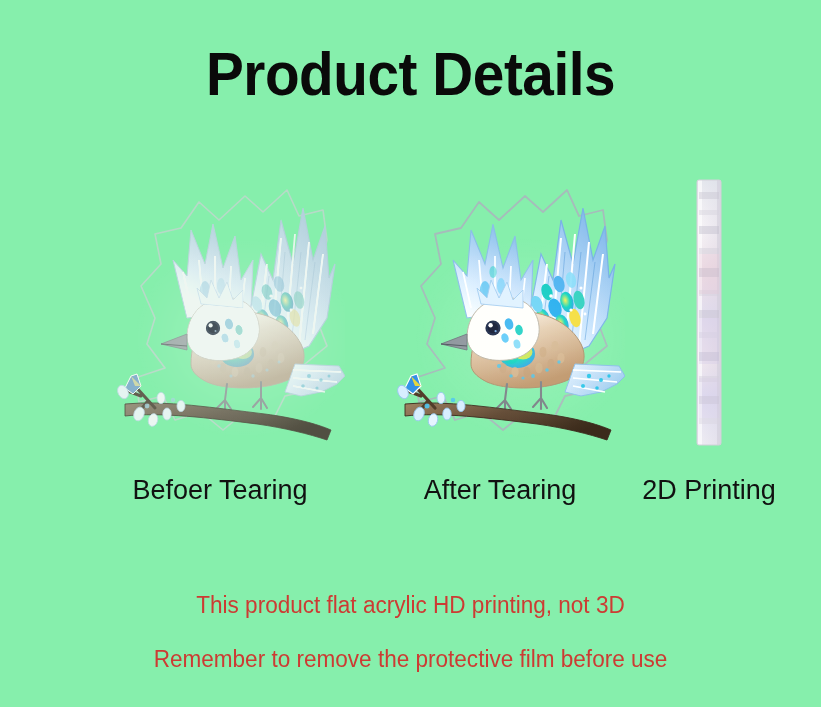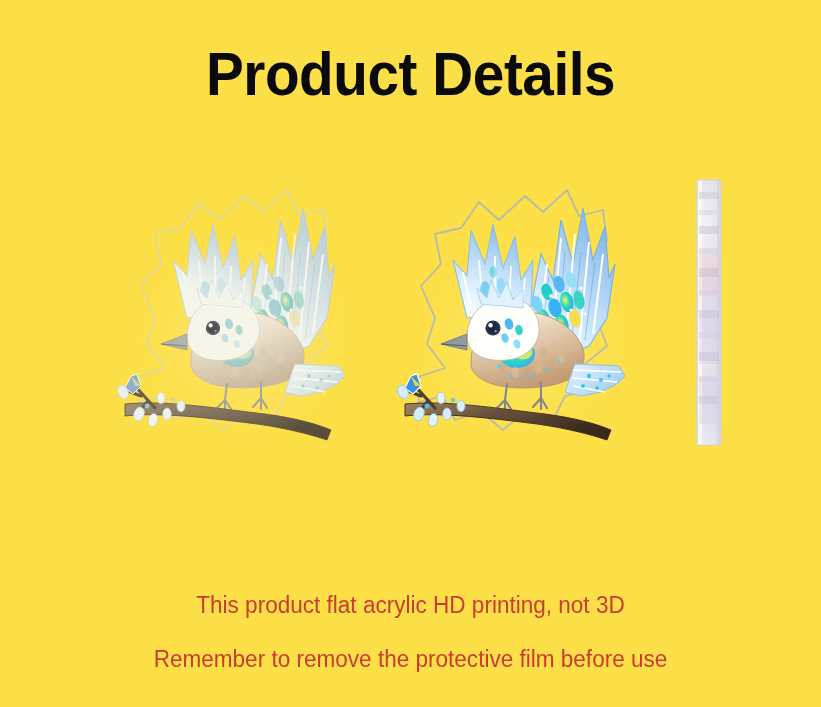--- a/index.html
+++ b/index.html
@@ -4,21 +4,21 @@
 <style>
   html, body {
     margin: 0;
     padding: 0;
     background: #ffffff;
   }
   #page {
     position: relative;
     width: 821px;
     height: 707px;
-    background: #fde047;
+    background: #86efac;
     overflow: hidden;
     font-family: "Liberation Sans", sans-serif;
   }
 
   
   #title {
     position: absolute;
     top: 41px;
     left: 0;
     width: 821px;
@@ -490,17 +490,22 @@
           <rect x="34" y="86" width="20" height="40" fill="#e8c7d4" opacity="0.28"></rect>
           <rect x="34" y="150" width="20" height="46" fill="#cfc7e8" opacity="0.3"></rect>
           <rect x="34" y="210" width="20" height="40" fill="#d8cde8" opacity="0.26"></rect>
 
           <rect x="32" y="12" width="24" height="265" rx="2" fill="none" stroke="#d3d0da" stroke-width="1"></rect>
         </svg>
       </div>
     </div>
   </div>
 
+  <div id="captions">
+    <div class="caption" id="caption-before">Befoer Tearing</div>
+    <div class="caption" id="caption-after">After Tearing</div>
+    <div class="caption" id="caption-edge">2D Printing</div>
+  </div>
 
   <div class="note" id="note-1">This product flat acrylic HD printing, not 3D</div>
   <div class="note" id="note-2">Remember to remove the protective film before use</div>
 
 </div>
 
 </body></html>

